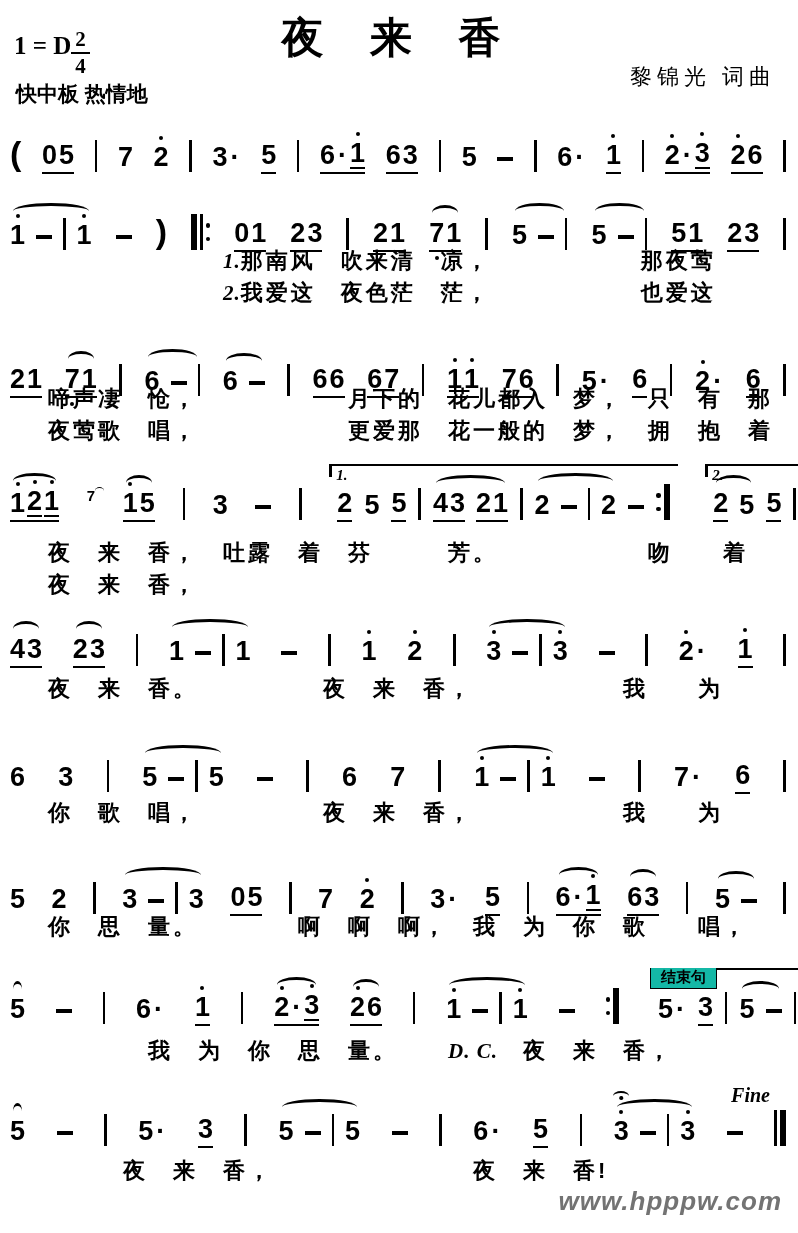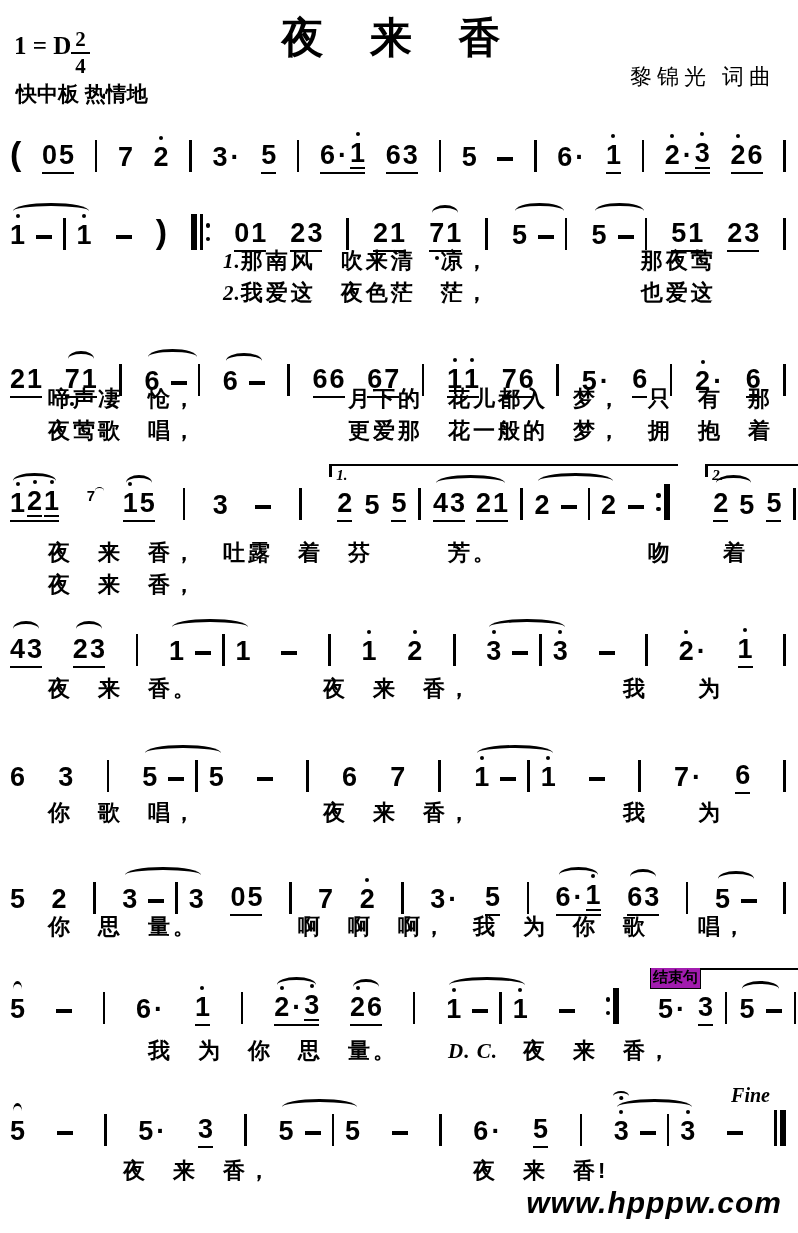--- a/index.html
+++ b/index.html
@@ -51,37 +51,37 @@
   .dots{display:flex;flex-direction:column;gap:9px;}
   .dot{width:4.5px;height:4.5px;border-radius:50%;background:#000;}
   .volta{position:relative;display:inline-flex;align-items:flex-end;align-self:stretch;
          justify-content:space-between;flex-grow:0;gap:12px;border-top:2.5px solid #000;
          padding:0 8px;}
   .volta::before{content:"";position:absolute;left:0;top:0;width:2.5px;height:11px;background:#000;}
   .volta.open{margin-right:-12px;padding-right:2px;}
   .vlabel{position:absolute;top:1px;left:7px;font-size:15px;font-style:italic;
           font-family:"Liberation Serif","DejaVu Serif",serif;font-weight:bold;}
   .vlabel.box{font-style:normal;font-family:Liberation Mono, monospace;
-              font-weight:bold;border:1.5px solid #000;border-top:none;padding:0 2px 1px;
-              top:-2px;left:0;background:#a21caf;}
+              font-weight:bold;border:1.5px solid #000;border-top:none;padding:0 10px 1px;
+              top:-2px;left:0;background:#14b8a6;}
 
   
   .lyr{position:absolute;left:12px;right:10px;font-size:22px;letter-spacing:3px;
        white-space:nowrap;font-weight:bold;margin-left:36px;}
   .lyr .it{font-style:italic;font-weight:bold;font-size:21px;
            font-family:"Liberation Serif","DejaVu Serif",serif;letter-spacing:1px;}
   .ly2a{top:246px}.ly2b{top:278px}.ly3a{top:384px}.ly3b{top:416px}
   .ly4a{top:538px}.ly4b{top:570px}.ly5{top:674px}.ly6{top:798px}
   .ly7{top:912px}.ly8{top:1036px}.ly9{top:1156px}
 
   
   .fine{position:absolute;right:28px;top:1084px;font-size:20px;font-weight:bold;font-style:italic;
         font-family:"Liberation Serif","DejaVu Serif",serif;}
-  .watermark{position:absolute;right:16px;top:1186px;font-size:30px;font-weight:bold;
-             font-style:italic;letter-spacing:1px;color:#000000;}
+  .watermark{position:absolute;right:16px;top:1186px;font-size:26px;font-weight:bold;
+             font-style:italic;letter-spacing:1px;color:#737373;}
 </style>
 </head>
 <body>
 
 <div class="sheet">
 
   <div class="title">夜 来 香</div>
 
   <div class="keysig">
     <span>1 = D</span>

